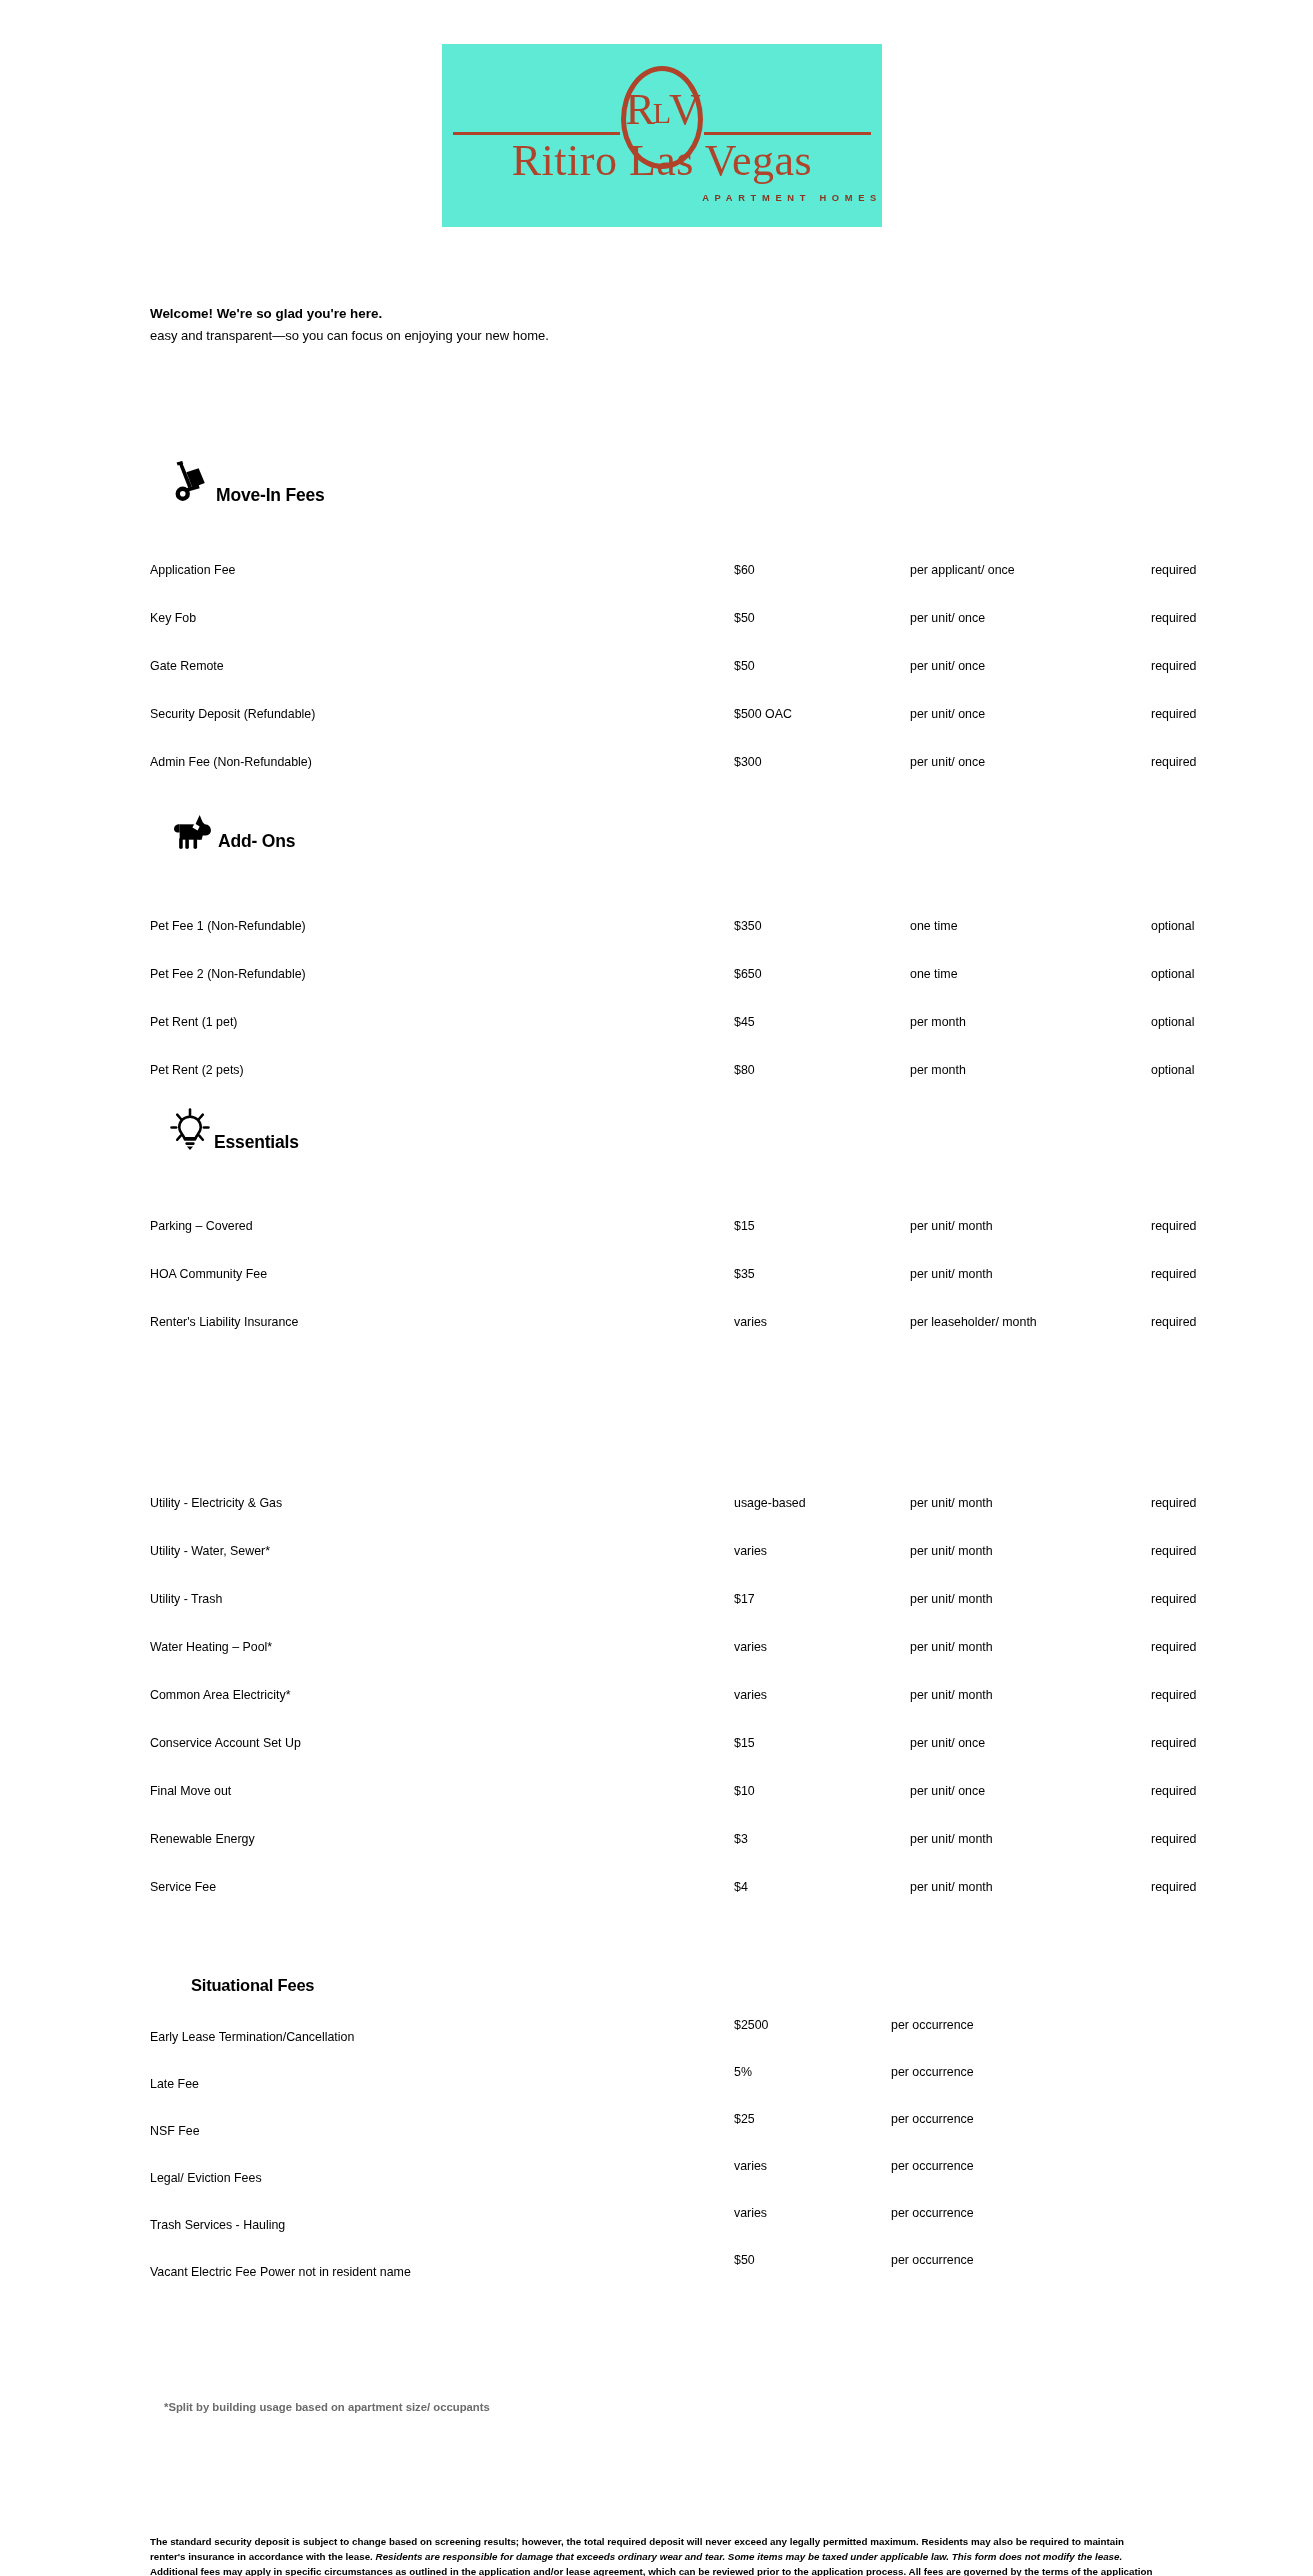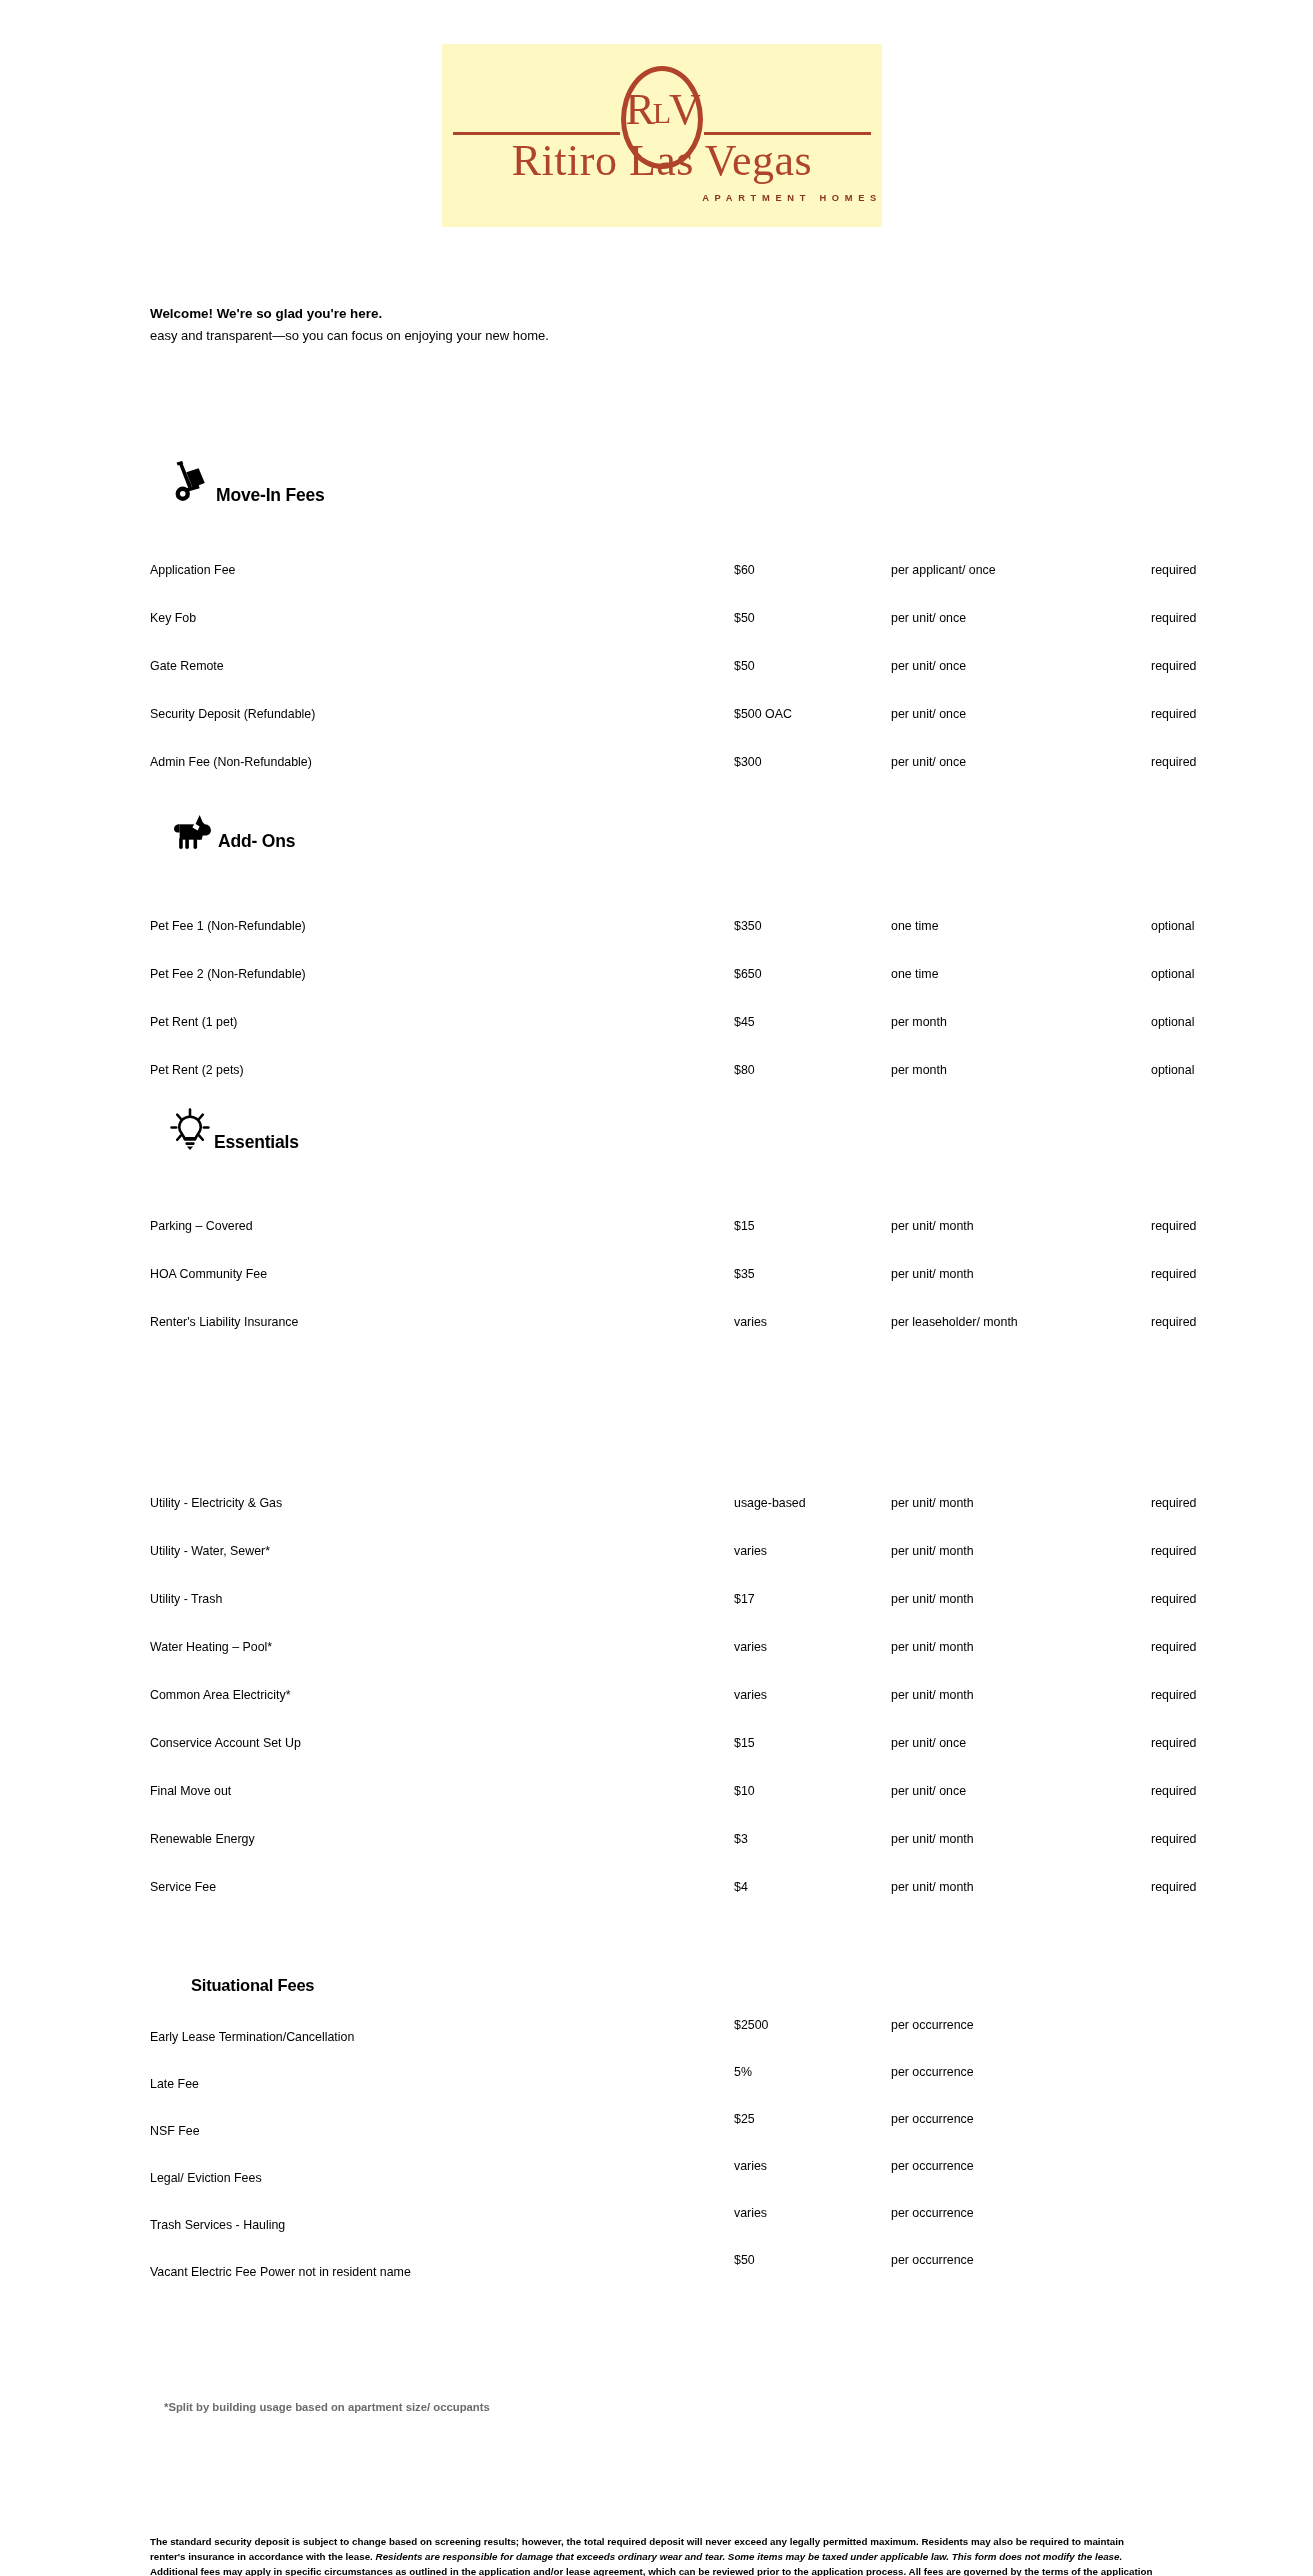--- a/index.html
+++ b/index.html
@@ -20,21 +20,21 @@
     overflow: hidden;
   }
 
   
   .logo-box {
     position: absolute;
     left: 442px;
     top: 44px;
     width: 440px;
     height: 183px;
-    background: #fef9c3;
+    background: #5eead4;
     overflow: hidden;
   }
   .logo-inner {
     position: relative;
     width: 100%;
     height: 100%;
   }
   .logo-ring {
     position: absolute;
     left: 50%;
@@ -156,21 +156,21 @@
   .fee-row .c-price,
   .fee-row .c-unit,
   .fee-row .c-req {
     position: absolute;
     font-size: 12.4px;
     line-height: 1;
     white-space: nowrap;
   }
   .fee-row .c-label { left: 150px; top: 15.5px; }
   .fee-row .c-price { left: 734px; top: 15.5px; }
-  .fee-row .c-unit  { left: 891px; top: 15.5px; }
+  .fee-row .c-unit  { left: 910px; top: 15.5px; }
   .fee-row .c-req   { left: 1151px; top: 15.5px; }
 
   
   .sit-row { position: relative; height: 47px; }
   .sit-row .c-label {
     position: absolute; left: 150px; top: 21.6px;
     font-size: 12.4px; line-height: 1; white-space: nowrap;
   }
   .sit-row .c-price {
     position: absolute; left: 734px; top: 10.3px;

